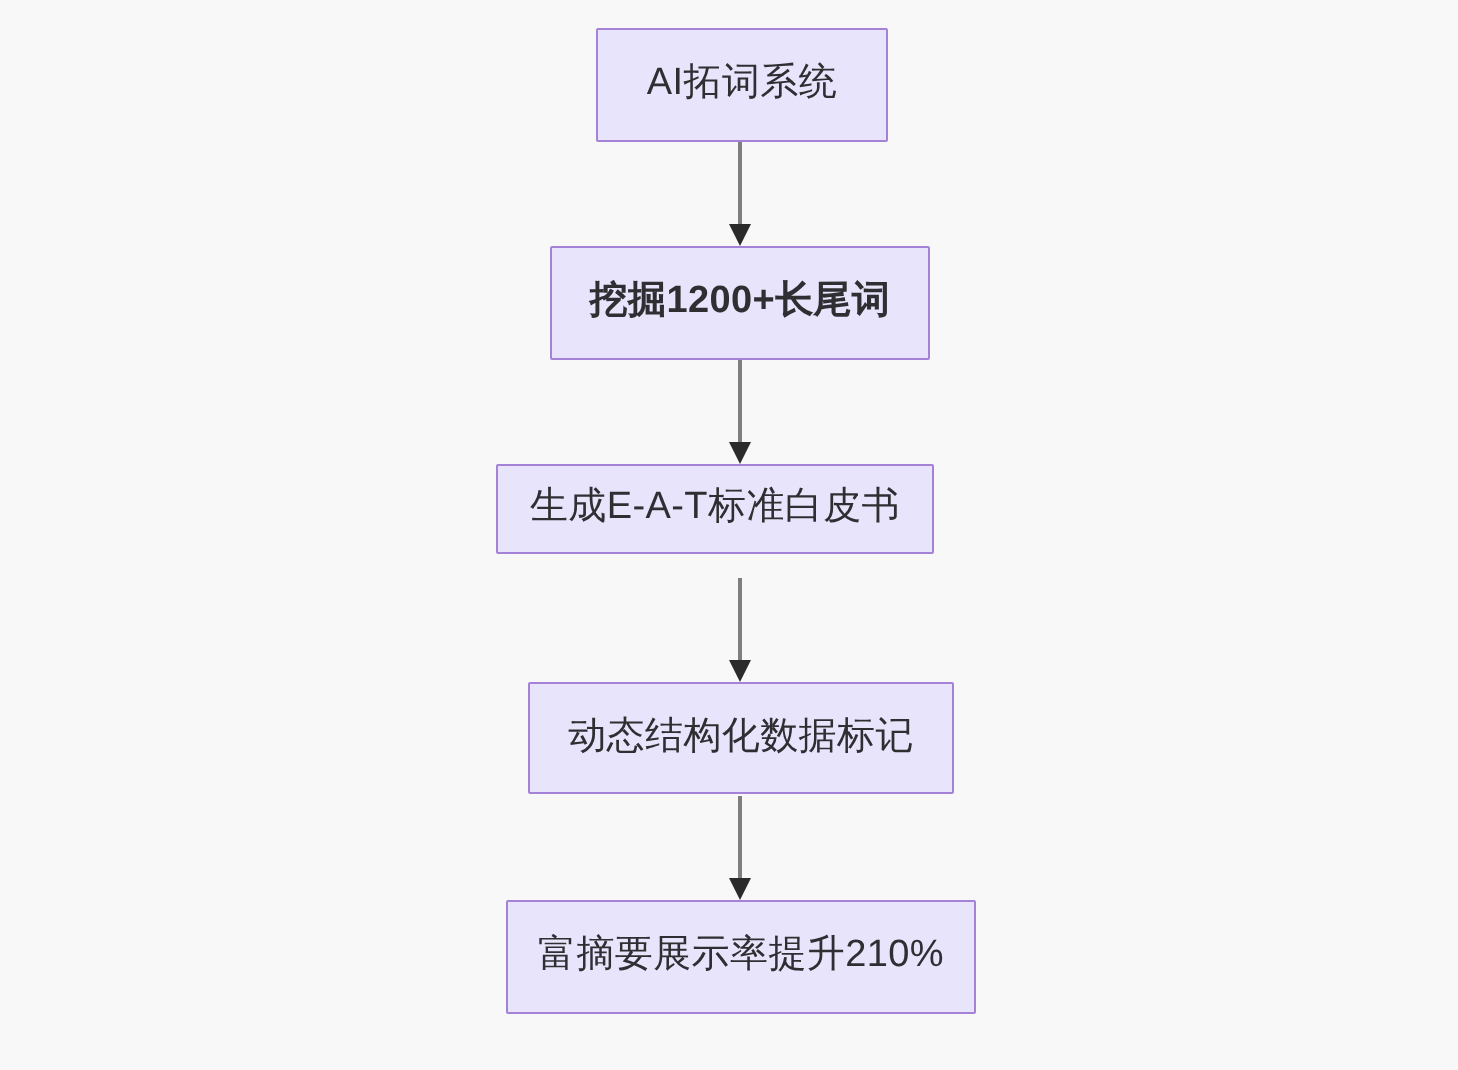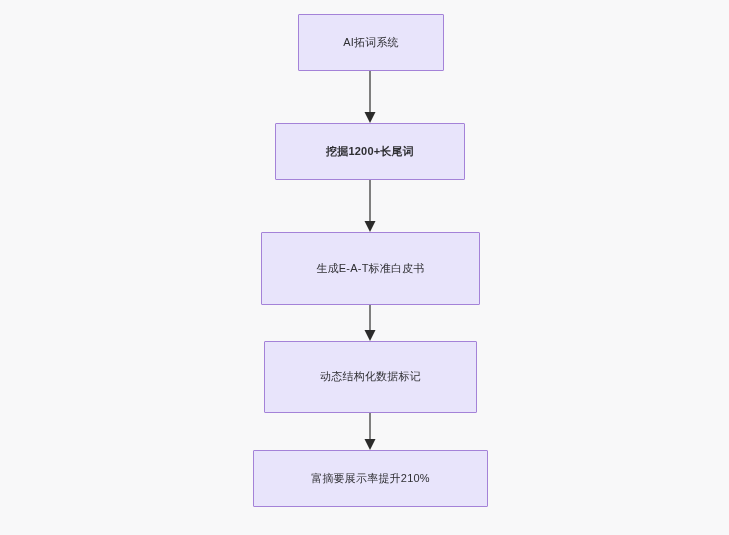--- a/index.html
+++ b/index.html
@@ -23,21 +23,21 @@
   .node {
     position: absolute;
     box-sizing: border-box;
     background: #e8e4fb;
     border: 1.6px solid #a482d8;
     border-radius: 1px;
     display: flex;
     align-items: center;
     justify-content: center;
     color: #2f2f33;
-    font-size: 11px;
+    font-size: 19px;
     line-height: 1.2;
     letter-spacing: 0.2px;
     white-space: nowrap;
     user-select: none;
   }
   .node-label {
     display: block;
   }
   .edge-svg {
     position: absolute;
@@ -83,25 +83,25 @@
   </svg>
 
   <div class="node" id="node-n1" style="left: 298px; top: 14px; width: 146px; height: 57px;">
     <span class="node-label">AI拓词系统</span>
   </div>
 
   <div class="node" id="node-n2" style="left: 275px; top: 123px; width: 190px; height: 57px; font-weight: bold;">
     <span class="node-label">挖掘1200+长尾词</span>
   </div>
 
-  <div class="node" id="node-n3" style="left: 261px; top: 232px; width: 219px; height: 73px;">
+  <div class="node" id="node-n3" style="left: 248px; top: 232px; width: 219px; height: 45px;">
     <span class="node-label">生成E-A-T标准白皮书</span>
   </div>
 
-  <div class="node" id="node-n4" style="left: 264px; top: 341px; width: 213px; height: 72px;">
+  <div class="node" id="node-n4" style="left: 264px; top: 341px; width: 213px; height: 56px;">
     <span class="node-label">动态结构化数据标记</span>
   </div>
 
   <div class="node" id="node-n5" style="left: 253px; top: 450px; width: 235px; height: 57px; justify-content: center;">
     <span class="node-label">富摘要展示率提升210%</span>
   </div>
 
 </div>
 
 </body></html>

